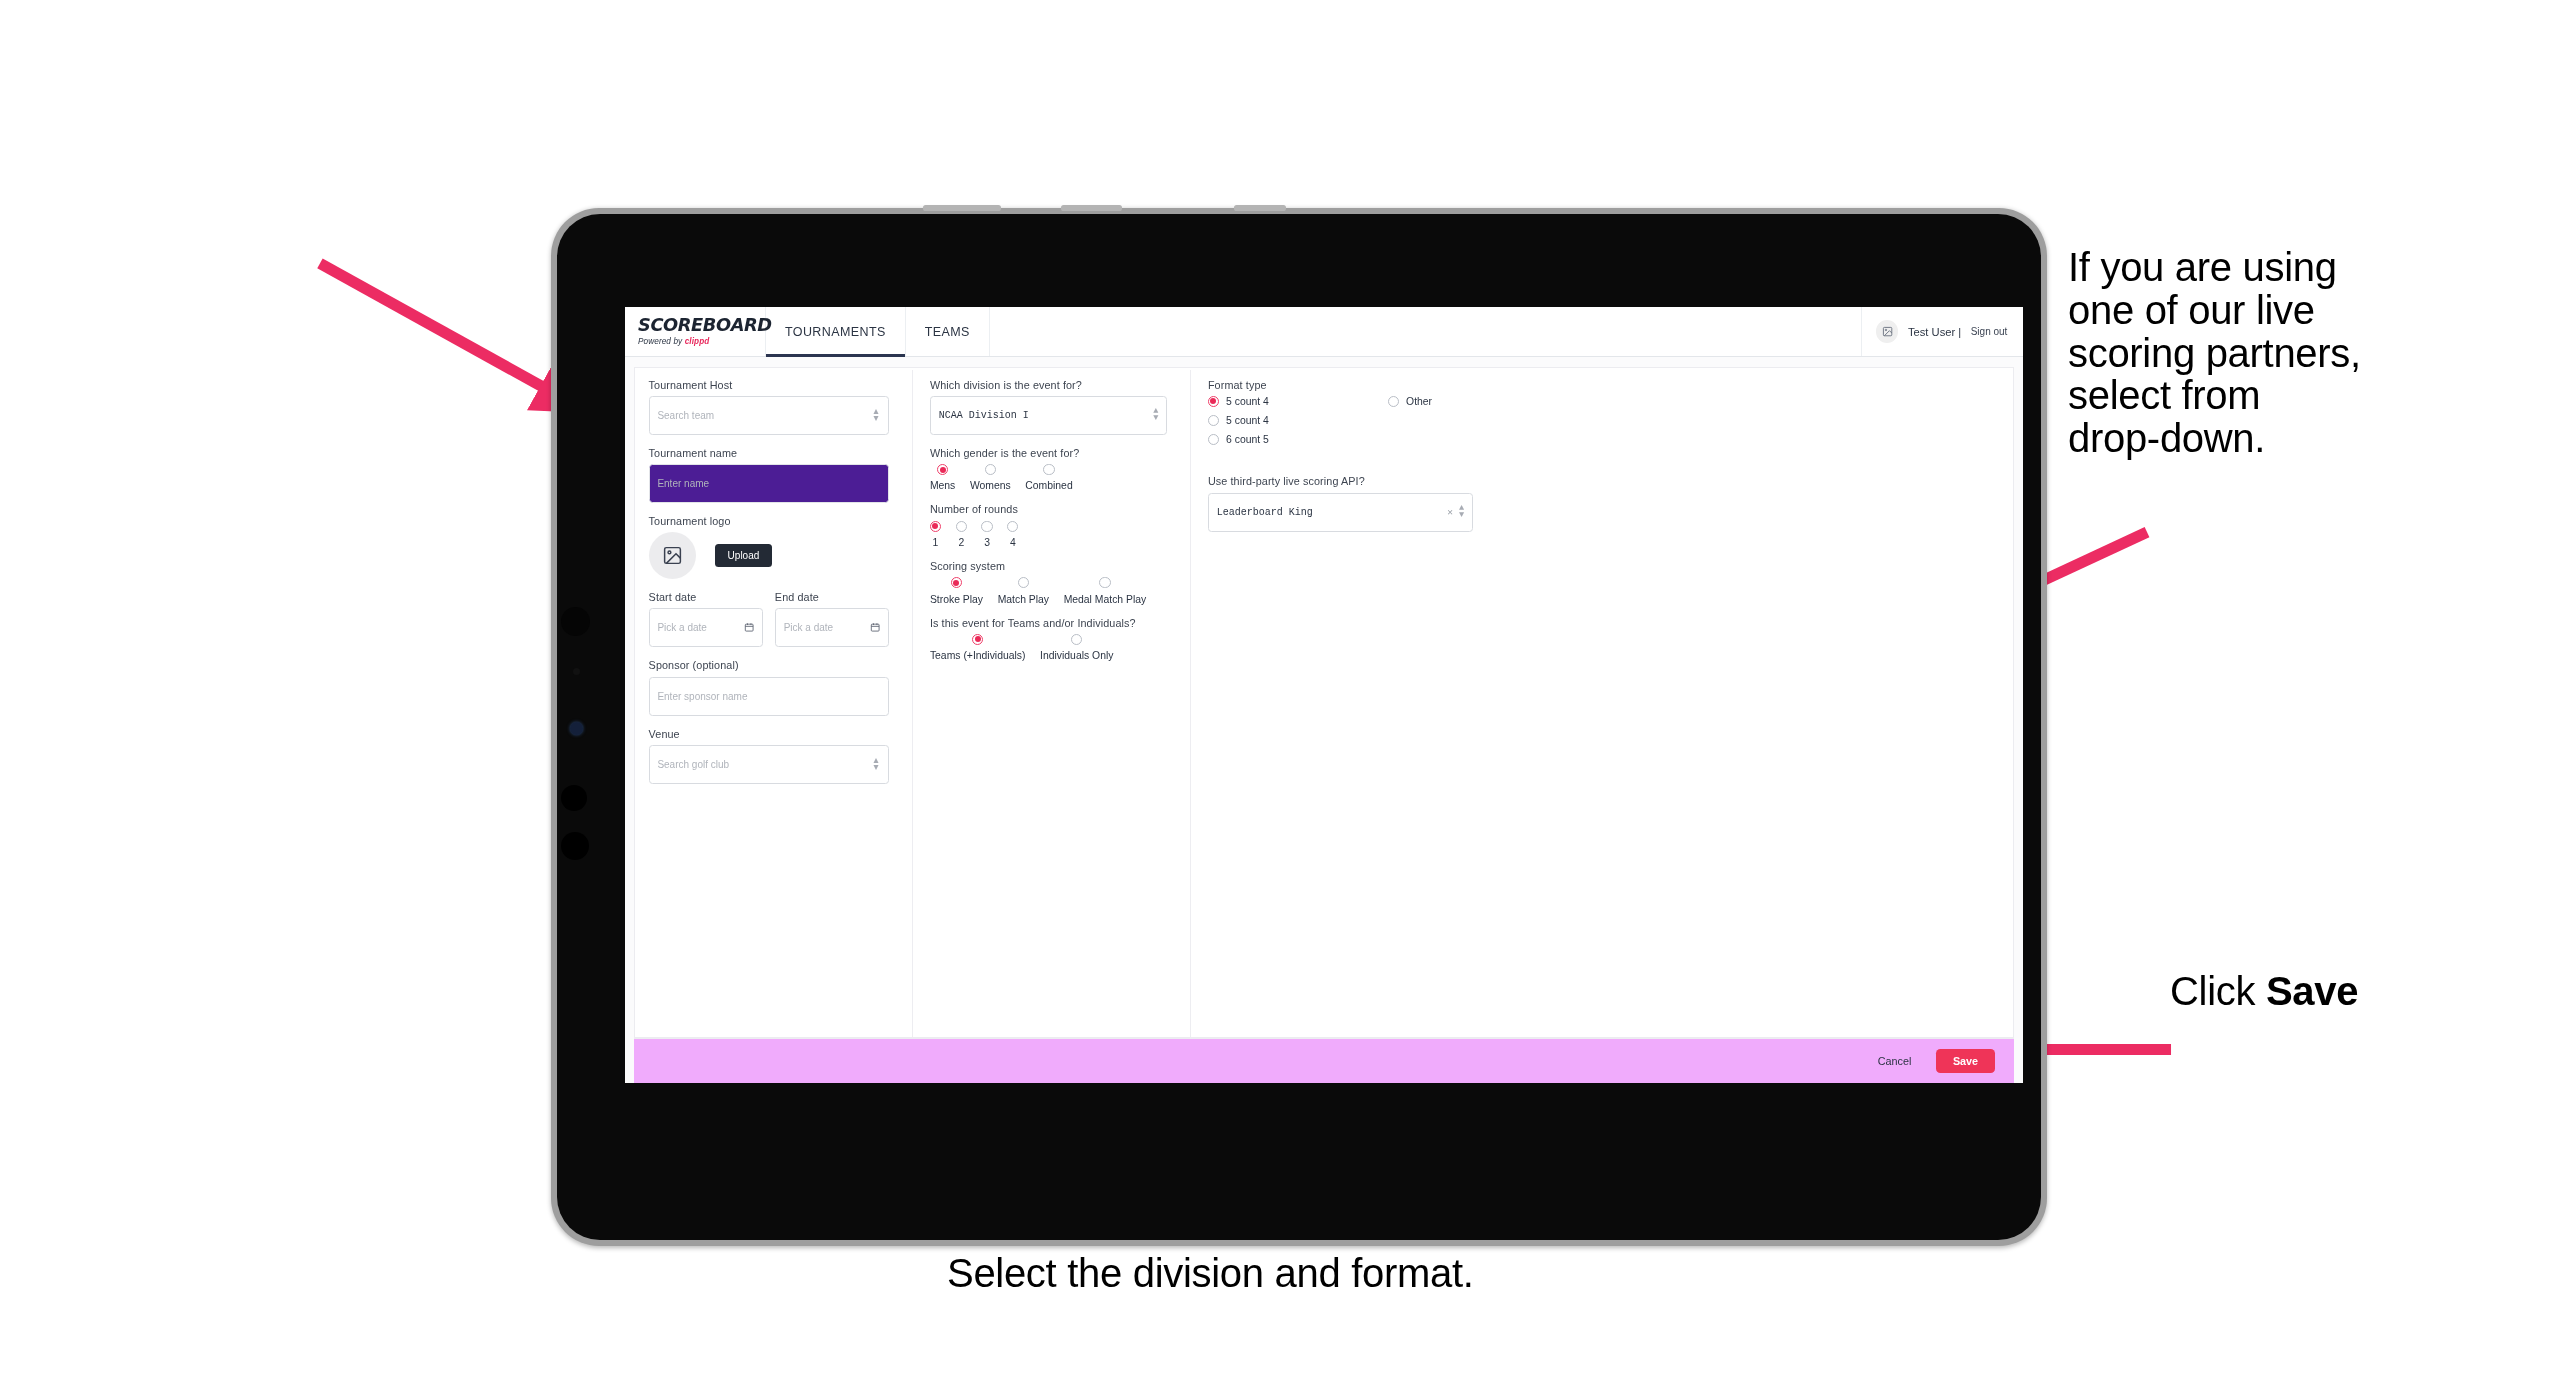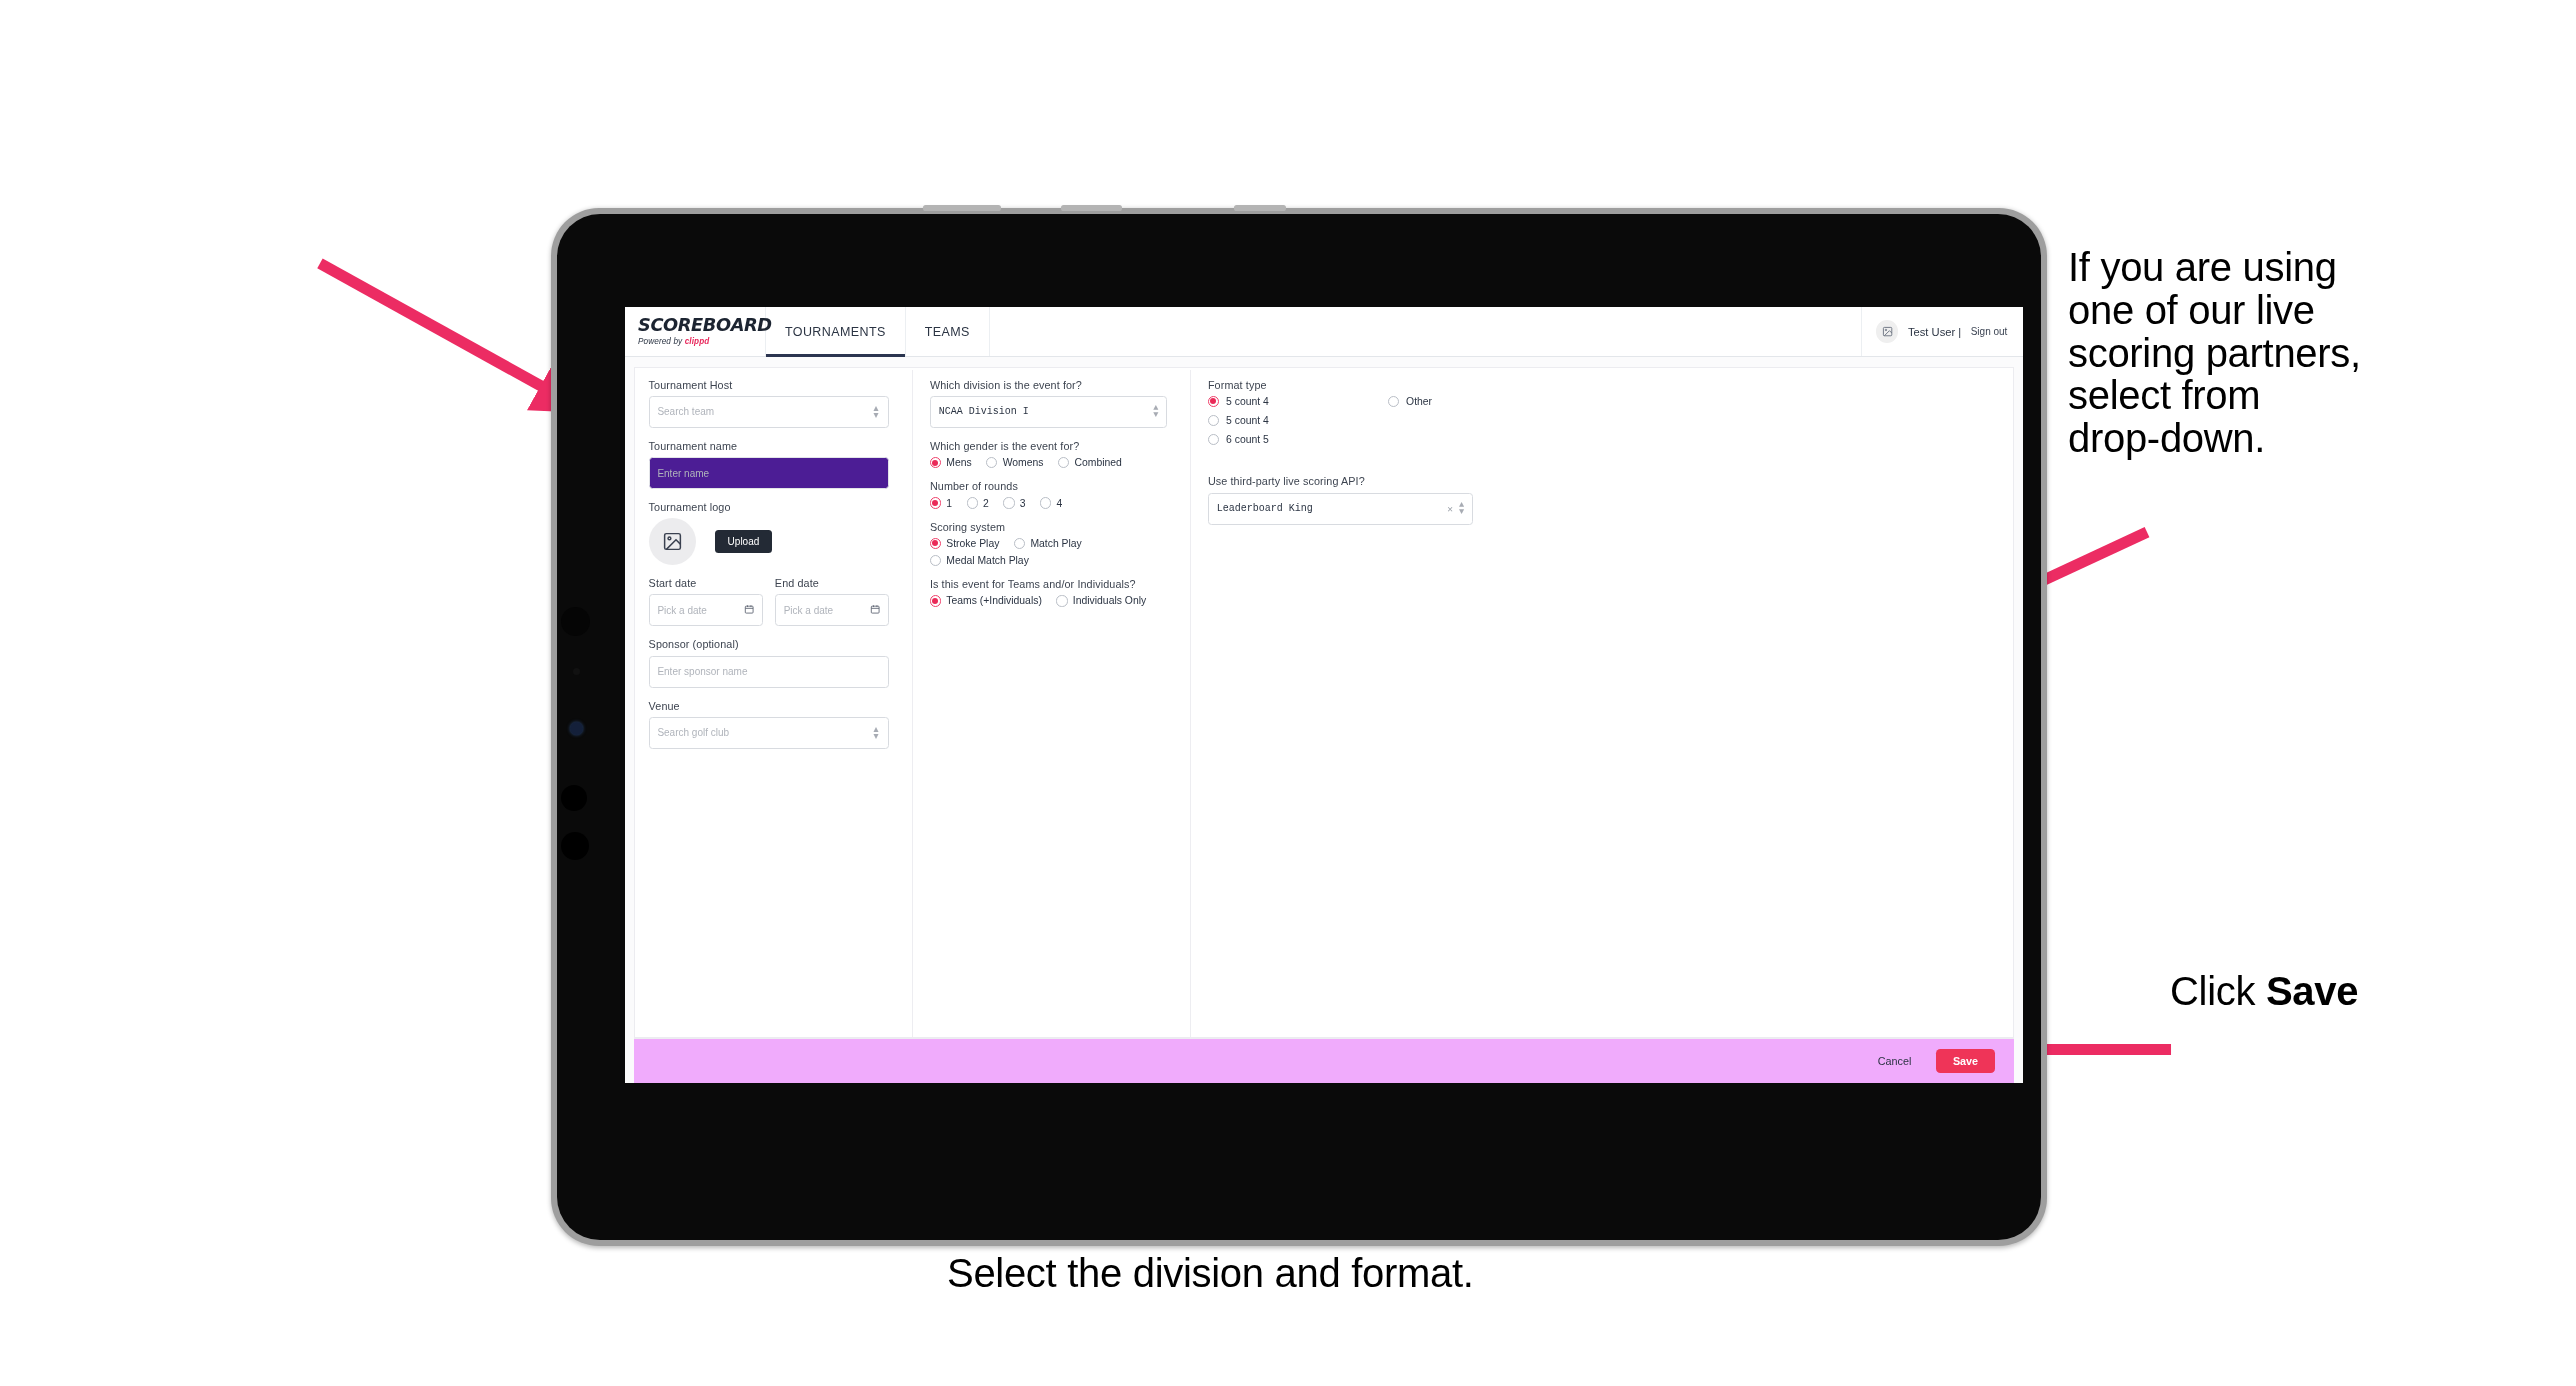--- a/index.html
+++ b/index.html
@@ -109,21 +109,21 @@
   #cols{ display:flex; flex:1; min-height:0; padding: 1.7px 0 0 0;}
   .col{ padding: 8.6px 22.5px 0 14px; }
   .col.c1{ width: 278px; border-right:0.9px solid #ededf1; }
   .col.c2{ width: 278px; border-right:0.9px solid #ededf1; padding-left:17.3px;}
   .col.c3{ flex:1; padding-left:17.3px; }
 
   .fl { font-size:10.8px; color:#3d4450; margin-bottom:5.2px; display:block; letter-spacing:0.1px;}
   .fl.tight { margin-top: 12px; }
 
   .input{
-    height: 32px; border:0.9px solid #d8dbe0; border-radius:3.5px; background:#fff;
+    height: 39px; border:0.9px solid #d8dbe0; border-radius:3.5px; background:#fff;
     display:flex; align-items:center; padding: 0 7.8px;
     font-size:10px; color:#b0b4bb; position:relative;
   }
   .input.filled{ color:#2b3443;font-family:Liberation Mono, monospace; }
   .input.grey{ background:#4c1d95; border-color:#e2e4e8; }
   .input .caret{
     margin-left:auto; color:#a7abb3; font-size:8.6px; line-height:.8;
     display:flex; flex-direction:column; align-items:center;
   }
   .input .clearx{ margin-left:auto; color:#9aa0a8; font-size:9.5px; padding-right:6px;}
@@ -136,21 +136,21 @@
   }
   .upload-btn{
     background:#232a35; color:#fff; font-size:10px;
     padding:6px 13px; border-radius:3.5px; cursor:pointer;
   }
   .date-row{ display:flex; gap:12px; margin-top:12px;}
   .date-col{ flex:1; }
 
   
   .radio-row{ display:flex; align-items:center; gap:6px; margin-top:1.7px; flex-wrap:wrap;}
-  .ropt{ display:flex; align-items:center; gap:5.2px; margin-right:8.6px; cursor:pointer;}
+  .ropt{ display:flex; align-items:center; gap:5.2px; margin-right:8.6px; cursor:pointer;flex-direction:column;}
   .rdot{
     width:11.2px;height:11.2px;border-radius:50%;
     border:1.4px solid #b9bec6; background:#fff; position:relative; flex:none;
   }
   .rdot.on{ border-color:#ef3f6a; }
   .rdot.on::after{
     content:""; position:absolute; left:50%; top:50%; width:6px;height:6px;
     margin:-3px 0 0 -3px; border-radius:50%; background:#ea2a58;
   }
   .rlabel{ font-size:10.4px; color:#2b3443; }

